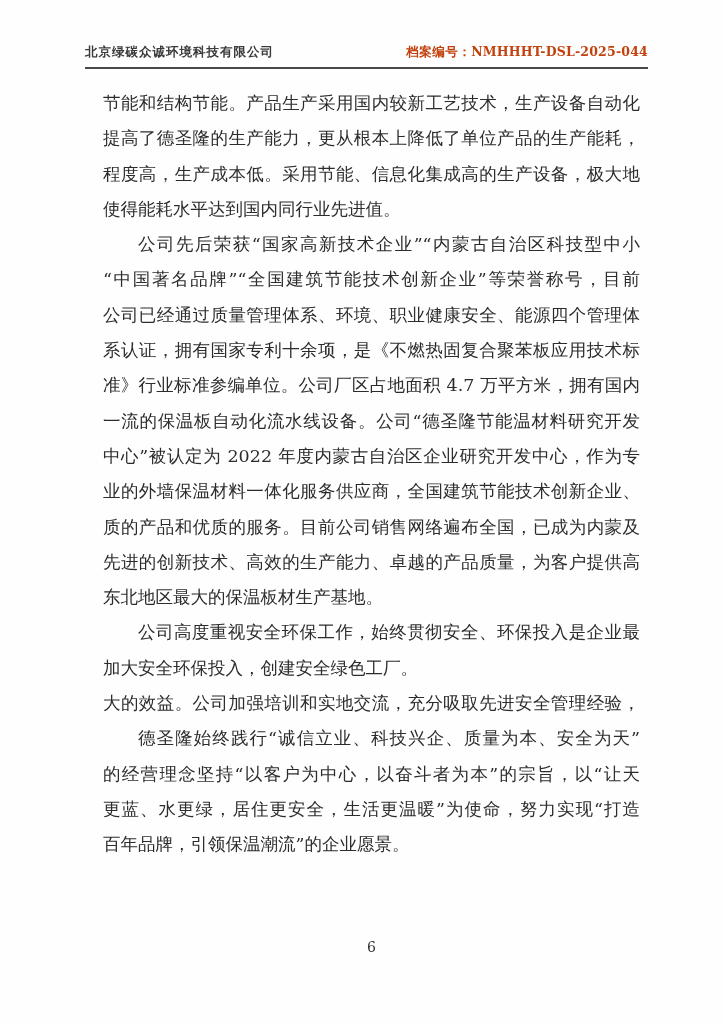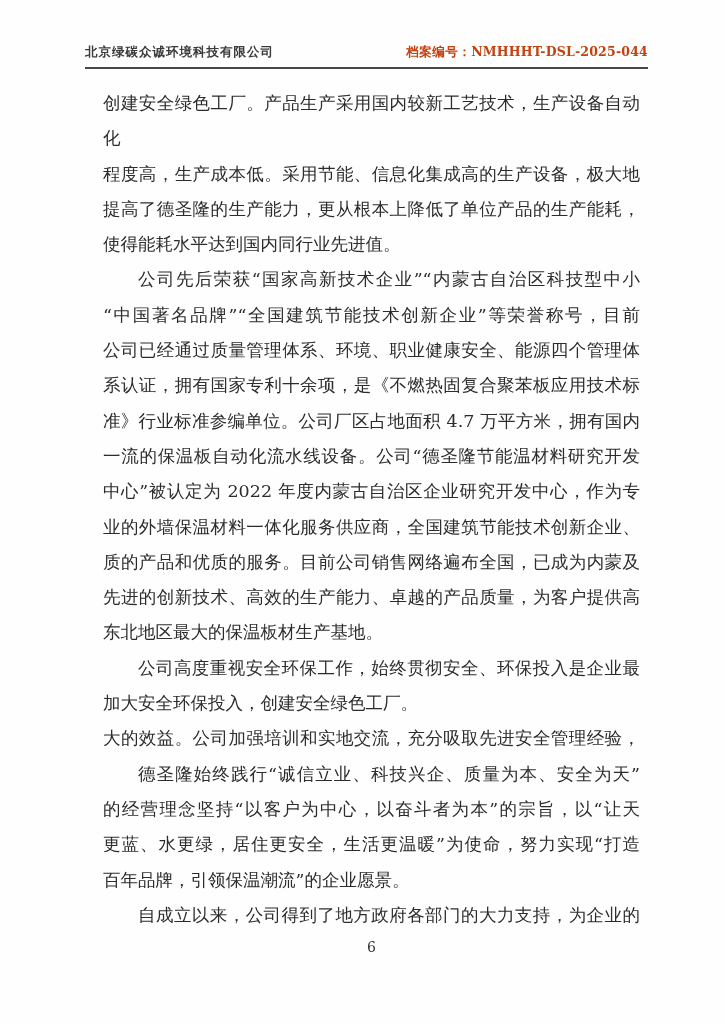--- a/index.html
+++ b/index.html
@@ -81,23 +81,23 @@
 <div class="page">
 
   <div class="header">
     <span class="company-name">北京绿碳众诚环境科技有限公司</span>
     <span class="doc-number-wrap"><span>档案编号：</span><span class="num">NMHHHT-DSL-2025-044</span></span>
   </div>
 
   <div class="body-text">
 
     <div>
-      <div class="line">创建安全绿色工厂。产品生产采用国内较新工艺技术，生产设备自动化</div>
+      <div class="line">节能和结构节能。产品生产采用国内较新工艺技术，生产设备自动化</div>
+      <div class="line">提高了德圣隆的生产能力，更从根本上降低了单位产品的生产能耗，</div>
       <div class="line">程度高，生产成本低。采用节能、信息化集成高的生产设备，极大地</div>
-      <div class="line">提高了德圣隆的生产能力，更从根本上降低了单位产品的生产能耗，</div>
       <div class="line end">使得能耗水平达到国内同行业先进值。</div>
     </div>
 
     <div>
       <div class="line ind">公司先后荣获“国家高新技术企业”“内蒙古自治区科技型中小</div>
       <div class="line">“中国著名品牌”“全国建筑节能技术创新企业”等荣誉称号，目前</div>
       <div class="line">公司已经通过质量管理体系、环境、职业健康安全、能源四个管理体</div>
       <div class="line">系认证，拥有国家专利十余项，是《不燃热固复合聚苯板应用技术标</div>
       <div class="line">准》行业标准参编单位。公司厂区占地面积 4.7 万平方米，拥有国内</div>
       <div class="line">一流的保温板自动化流水线设备。公司“德圣隆节能温材料研究开发</div>
@@ -114,21 +114,18 @@
       <div class="line">大的效益。公司加强培训和实地交流，充分吸取先进安全管理经验，</div>
     </div>
 
     <div>
       <div class="line ind">德圣隆始终践行“诚信立业、科技兴企、质量为本、安全为天”</div>
       <div class="line">的经营理念坚持“以客户为中心，以奋斗者为本”的宗旨，以“让天</div>
       <div class="line">更蓝、水更绿，居住更安全，生活更温暖”为使命，努力实现“打造</div>
       <div class="line end">百年品牌，引领保温潮流”的企业愿景。</div>
     </div>
 
-    <div>
-      <div class="line ind">自成立以来，公司得到了地方政府各部门的大力支持，为企业的</div>
-    </div>
 
   </div>
 
   <div class="page-number">6</div>
 
 </div>
 
 </body></html>

